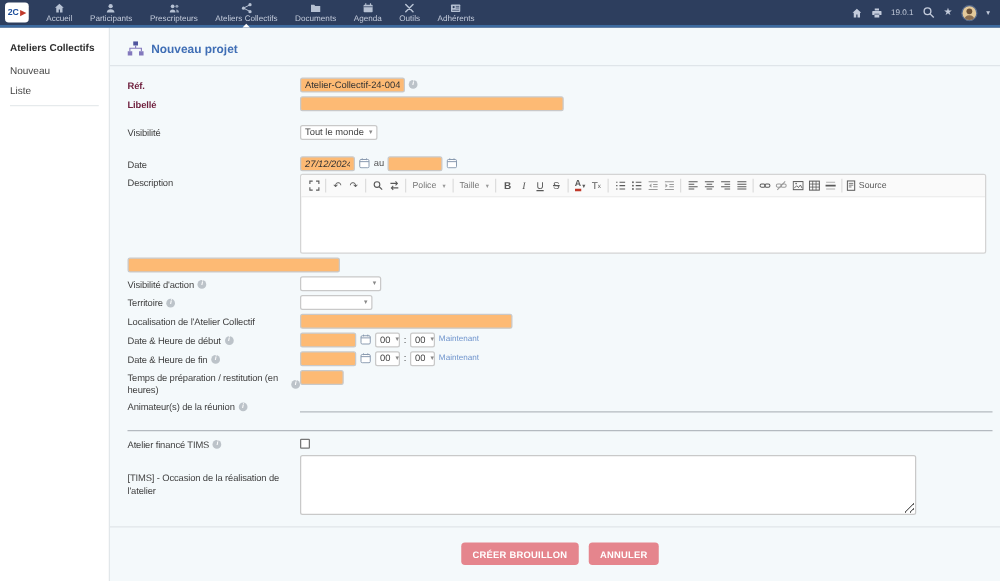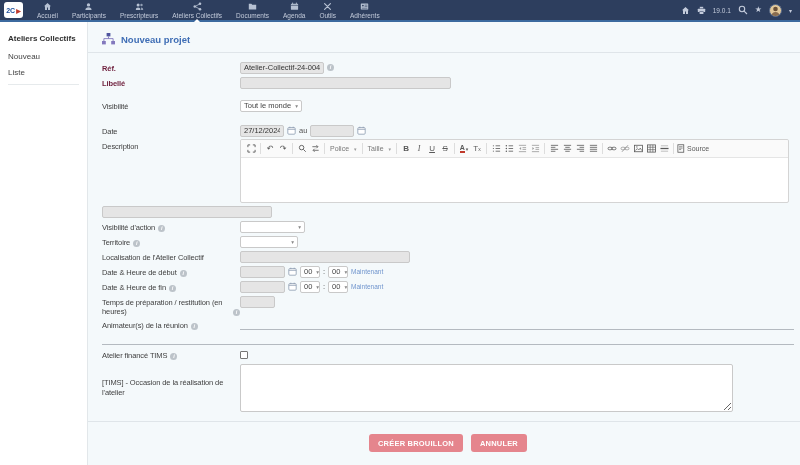--- a/index.html
+++ b/index.html
@@ -28,24 +28,24 @@
   .sbdiv{border-top:1px solid #e6eaec;margin-top:2px}
 
   
   .content{position:absolute;left:88px;top:22px;right:0;bottom:0;padding:8px 6px 0 14px}
   .pagehead{display:flex;align-items:flex-end;gap:6px;height:15px}
   .pagetitle{font-size:9.5px;color:#3f6eb5;font-weight:bold}
   .hdiv{border-top:1px solid #dfe5e9;margin:7px -6px 8px -14px}
 
   
   .frow{display:flex;align-items:flex-start;margin-bottom:2px}
-  .flabel{width:138px;flex:none;font-size:7.5px;letter-spacing:-0.1px;color:#3f3f3f;padding-top:2.5px;line-height:1.25;display:flex;align-items:flex-end;gap:3px}
+  .flabel{width:138px;flex:none;font-size:7.5px;letter-spacing:-0.1px;color:#3f3f3f;padding-top:2.5px;line-height:1.25;display:flex;align-items:center;gap:3px}
   .flabel.req{font-weight:bold;color:#70223f}
   .fval{flex:1;display:flex;align-items:center;gap:3px;min-height:13px}
-  input.txt{height:12px;border:1px solid #c9c9c9;border-radius:2px;font-size:7.5px;padding:0 3px;font-family:"Liberation Sans",sans-serif;color:#333;background:#e5e5e5;outline:none}
+  input.txt{height:12px;border:1px solid #c9c9c9;border-radius:2px;font-size:7.5px;padding:0 3px;font-family:"Liberation Sans",sans-serif;color:#333;background:#fdba74;outline:none}
   .sel{display:inline-flex;align-items:center;justify-content:space-between;height:12px;border:1px solid #c9c9c9;border-radius:2px;background:#fff;font-size:7.5px;color:#444;padding:0 3px;gap:4px;cursor:pointer}
   .sel .arr{font-size:5.5px;color:#888}
   .info{width:7px;height:7px;flex:none;border-radius:50%;background:#bcc3c9;color:#fff;font-size:5.5px;line-height:7px;text-align:center;display:inline-block;font-style:italic;font-weight:bold;margin-top:.5px}
   .now{color:#6f94cd;font-size:6.5px;cursor:pointer}
   .autext{font-size:7.5px;color:#555}
   .uline{border-bottom:1px solid #b4bac0;height:11px}
   .cb{width:8px;height:8px;border:1px solid #767676;border-radius:1px;background:#fff;display:inline-block;cursor:pointer}
   .gap8{height:8px}.gap10{height:10px}
   .colon{font-size:7.5px;color:#444}
 
@@ -216,21 +216,21 @@
     </div>
   </div>
 
   <div class="gap10"></div>
 
   <div class="frow">
     <div class="flabel">
         <span>Date</span>
       </div>
     <div class="fval">
-      <input class="txt" style="width: 44px;" value="27/12/2024">
+      <input class="txt" style="width: 44px; font-style: italic;" value="27/12/2024">
       <svg width="9" height="9" viewBox="0 0 9 9">
           <rect x=".8" y="1.6" width="7.4" height="6.6" rx="1" fill="#fff" stroke="#8a9bb0" stroke-width=".8"></rect>
           <path d="M.8 3.3h7.4" stroke="#8a9bb0" stroke-width=".8"></path>
           <path d="M2.8.7v1.4M6.2.7v1.4" stroke="#8a9bb0" stroke-width=".8"></path>
         </svg>
       <span class="autext">au</span>
       <input class="txt" style="width: 44px;" value="">
       <svg width="9" height="9" viewBox="0 0 9 9">
           <rect x=".8" y="1.6" width="7.4" height="6.6" rx="1" fill="#fff" stroke="#8a9bb0" stroke-width=".8"></rect>
           <path d="M.8 3.3h7.4" stroke="#8a9bb0" stroke-width=".8"></path>

